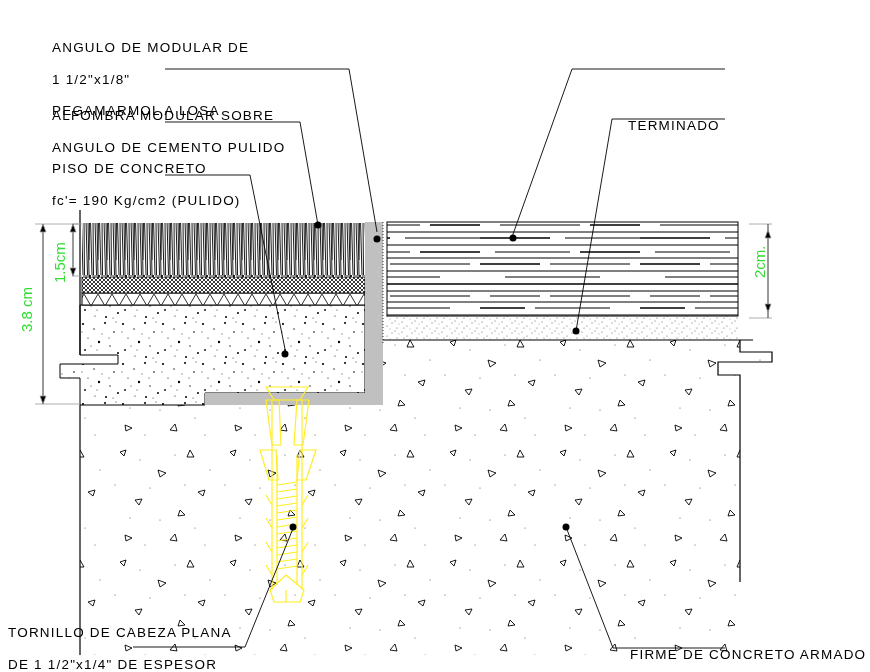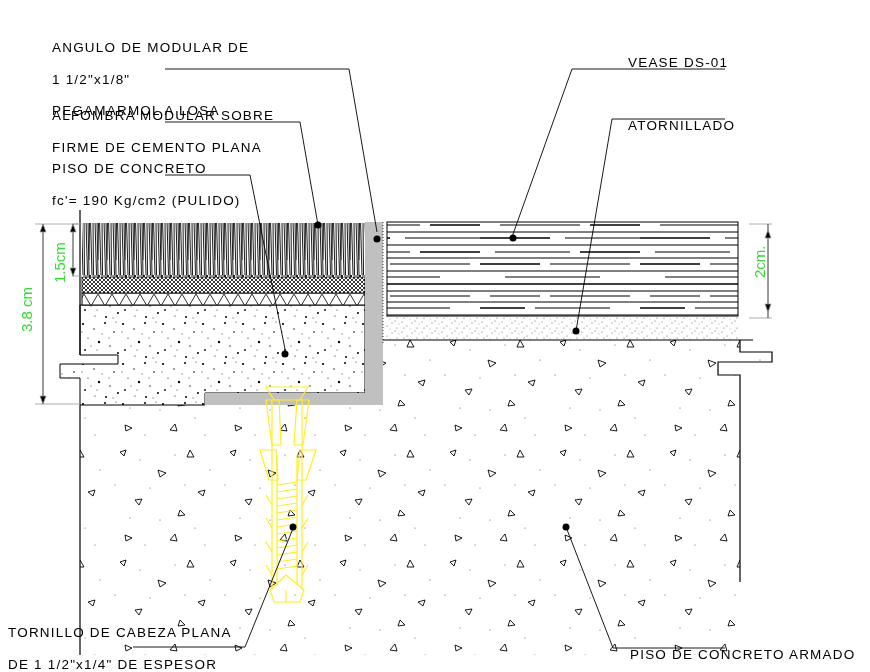--- a/index.html
+++ b/index.html
@@ -194,36 +194,35 @@
   </g>
 </svg>
 
 <div class="lbl" style="left:52px;top:22px;">
   <div>ANGULO DE MODULAR DE</div>
   <div>1 1/2"x1/8"</div>
   <div>PEGAMARMOL A LOSA</div>
 </div>
 <div class="lbl" style="left:52px;top:90px;">
   <div>ALFOMBRA MODULAR SOBRE</div>
-  <div>FIRME DE CEMENTO PLANA</div>
+  <div>ANGULO DE CEMENTO PULIDO</div>
 </div>
 <div class="lbl" style="left:52px;top:143px;">
   <div>PISO DE CONCRETO</div>
   <div>fc'= 190 Kg/cm2 (PULIDO)</div>
 </div>
 <div class="lbl" style="left:628px;top:37px;">
-  <div>VEASE DS-01</div>
 </div>
 <div class="lbl" style="left:628px;top:100px;">
-  <div>ATORNILLADO</div>
+  <div>TERMINADO</div>
 </div>
 <div class="lbl" style="left:8px;top:607px;">
   <div>TORNILLO DE CABEZA PLANA</div>
   <div>DE 1 1/2"x1/4" DE ESPESOR</div>
   
 </div>
 <div class="lbl" style="left:630px;top:629px;">
-  <div>PISO DE CONCRETO ARMADO</div>
+  <div>FIRME DE CONCRETO ARMADO</div>
 </div>
 
 <div class="dim" style="left:18px;top:332px;transform:rotate(-90deg);">3.8 cm</div>
 <div class="dim" style="left:51px;top:283px;transform:rotate(-90deg);">1.5cm</div>
 <div class="dim" style="left:751px;top:278px;transform:rotate(-90deg);">2cm.</div>
 
 </body></html>

